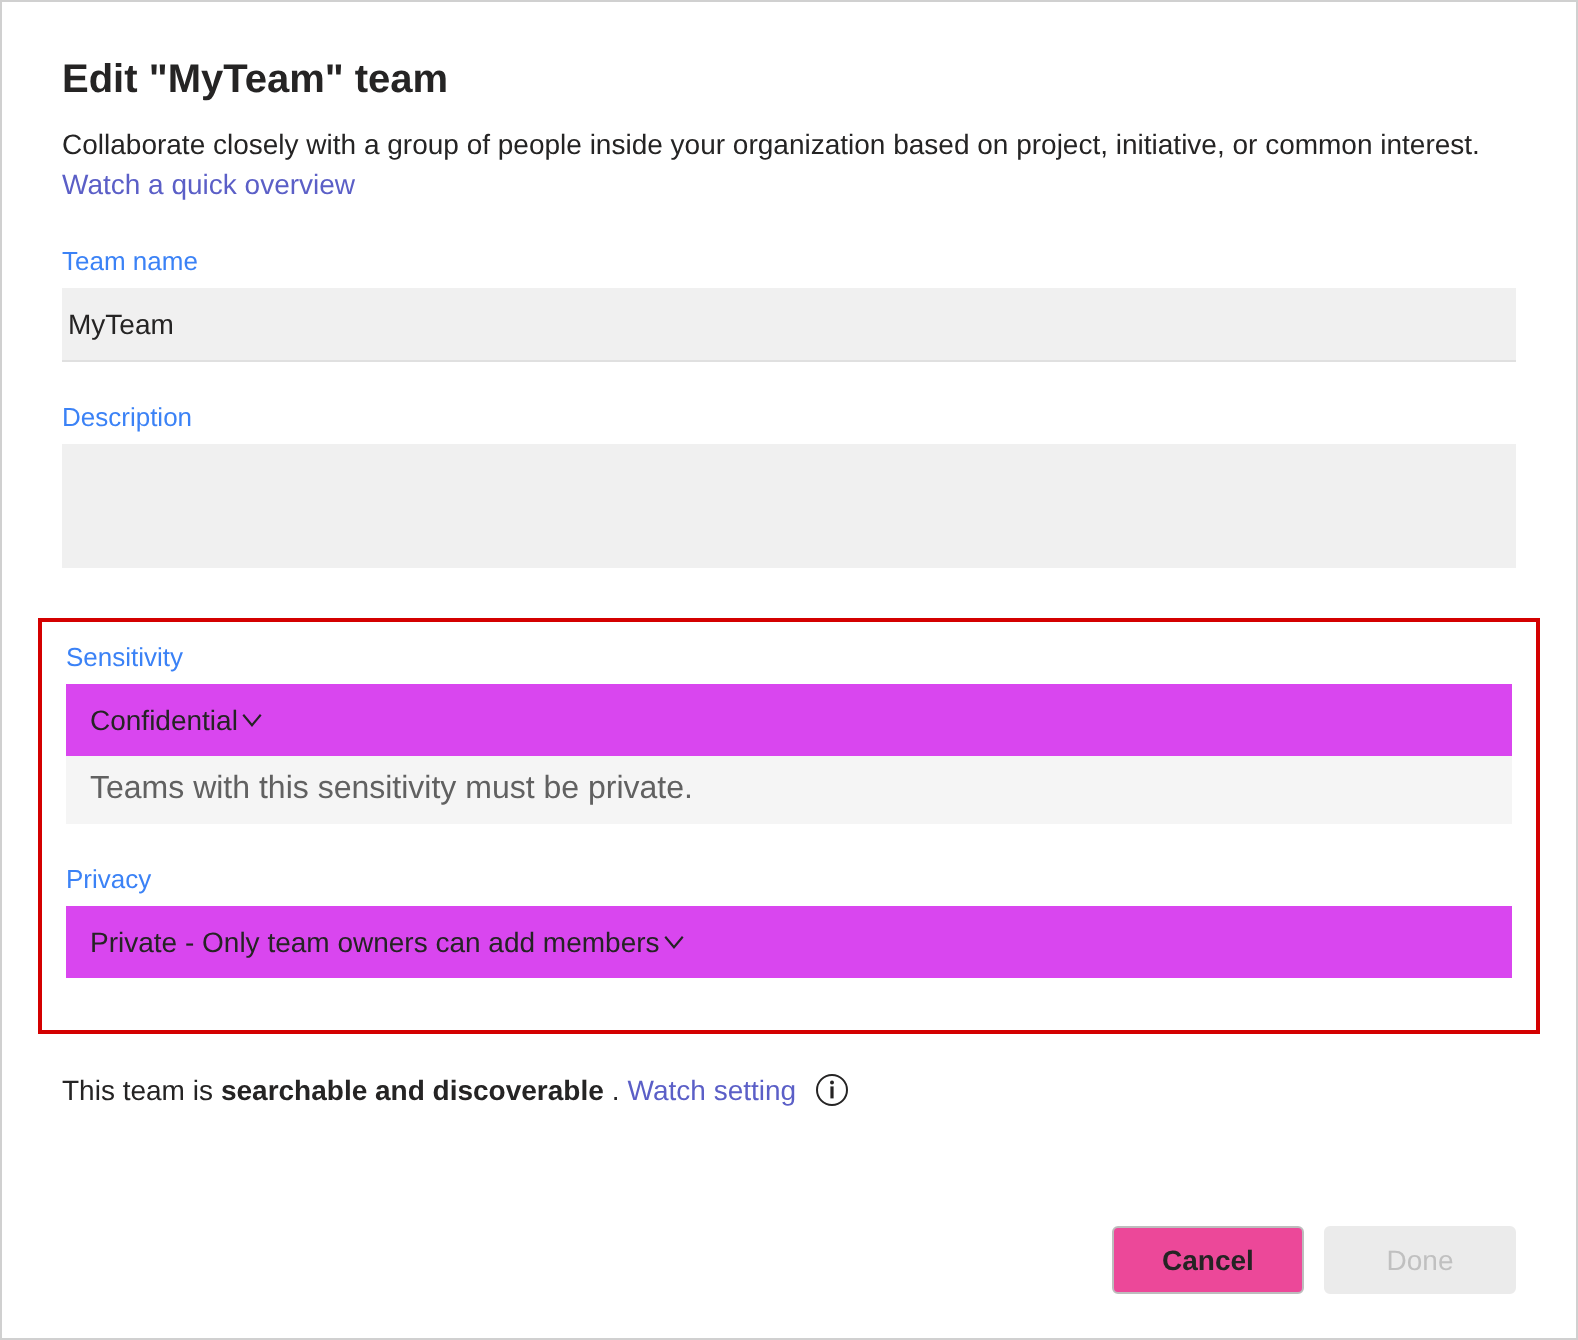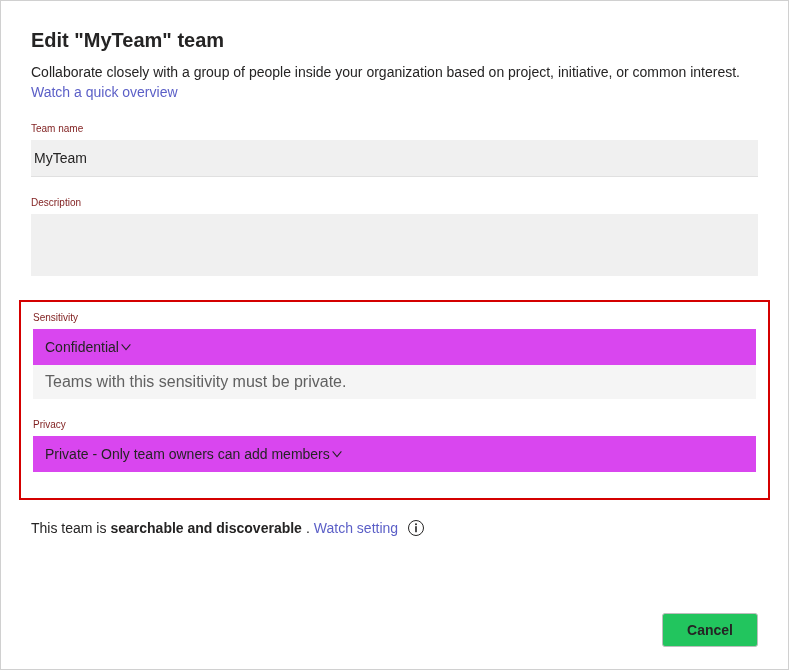--- a/index.html
+++ b/index.html
@@ -29,22 +29,22 @@
       color: #252424;
       line-height: 1.45;
       margin-bottom: 20px;
     }
     .link {
       color: #5b5fc7;
       text-decoration: none;
       cursor: pointer;
     }
     .field-label {
-      font-size: 10px;
-      color: #7f1d1d;
+      font-size: 13px;
+      color: #3b82f6;
       margin-bottom: 6px;
     }
     .text-input {
       width: 100%;
       background: #f0f0f0;
       border: none;
       border-bottom: 1px solid #e0e0e0;
       padding: 10px 3px;
       font-size: 14px;
       color: #252424;
@@ -131,21 +131,21 @@
     .btn {
       min-width: 96px;
       padding: 8px 18px;
       font-size: 14px;
       font-family: inherit;
       border-radius: 3px;
       cursor: pointer;
       text-align: center;
     }
     .btn-secondary {
-      background: #22c55e;
+      background: #ec4899;
       border: 1px solid #bdbdbd;
       color: #252424;
       font-weight: 600;
     }
     .btn-primary-disabled {
       background: #ebebeb;
       border: 1px solid #ebebeb;
       color: #c0c0c0;
       cursor: default;
     }
@@ -208,15 +208,16 @@
     <span class="info-icon">
       <svg viewBox="0 0 8 10">
           <circle cx="4" cy="1.2" r="1" fill="#252424"></circle>
           <rect x="3.2" y="3.2" width="1.6" height="6" fill="#252424"></rect>
         </svg>
     </span>
   </div>
 
   <div class="button-row">
     <button class="btn btn-secondary">Cancel</button>
+    <button class="btn btn-primary-disabled" disabled="">Done</button>
   </div>
 
 </div>
 
 </body></html>

